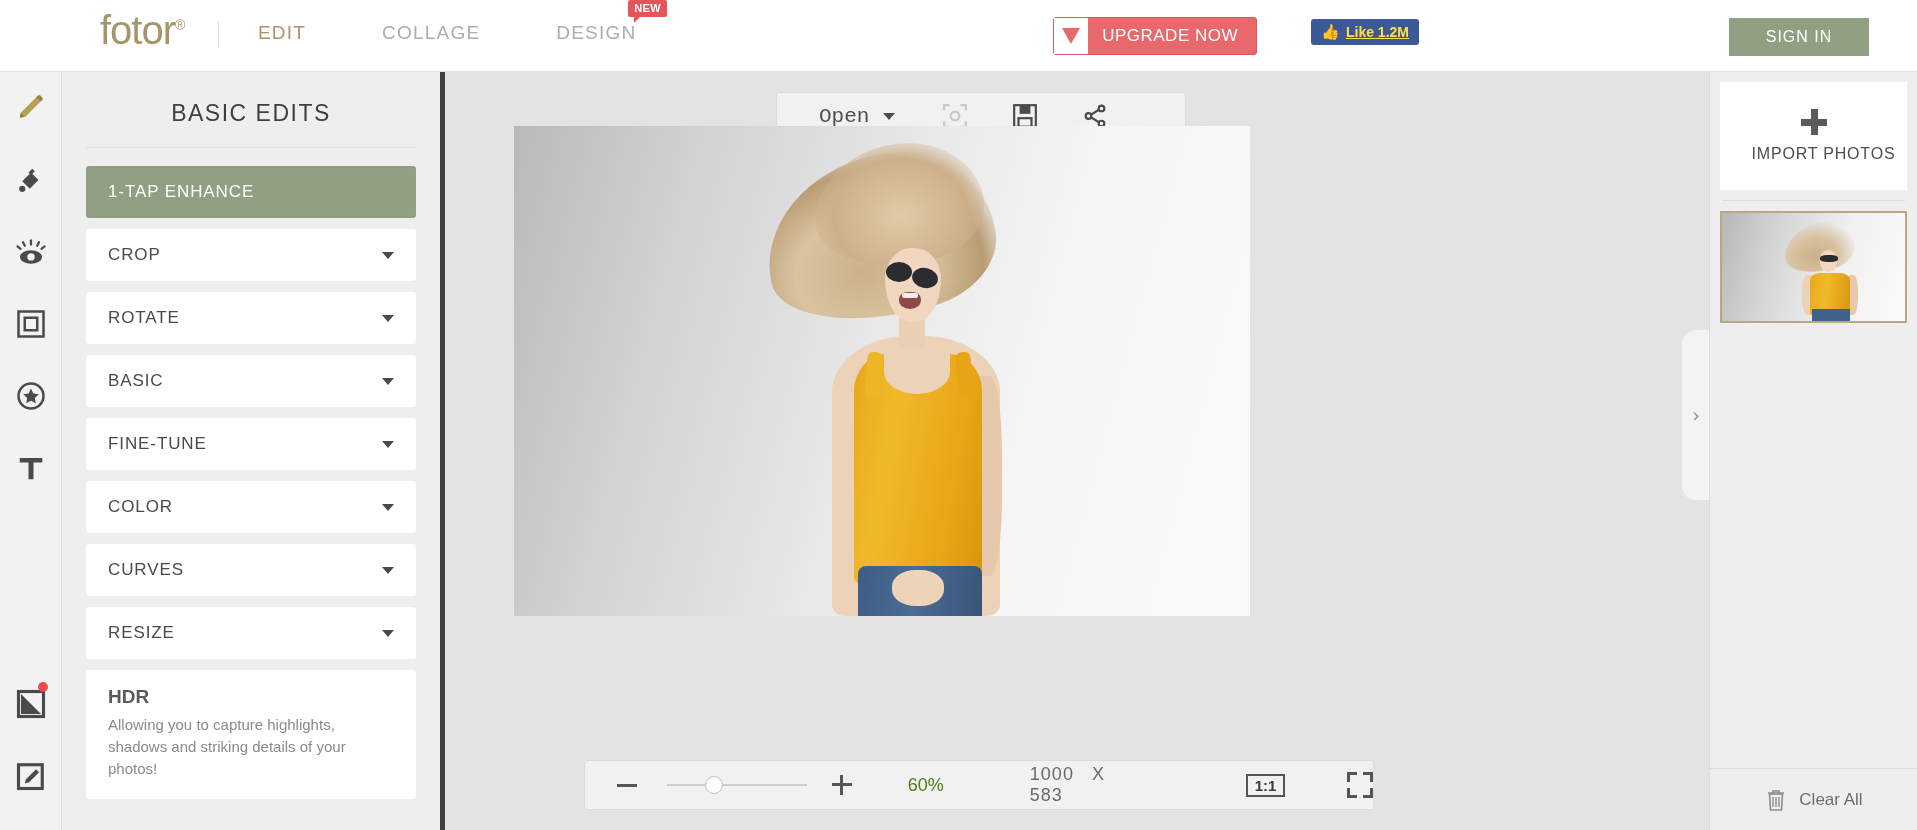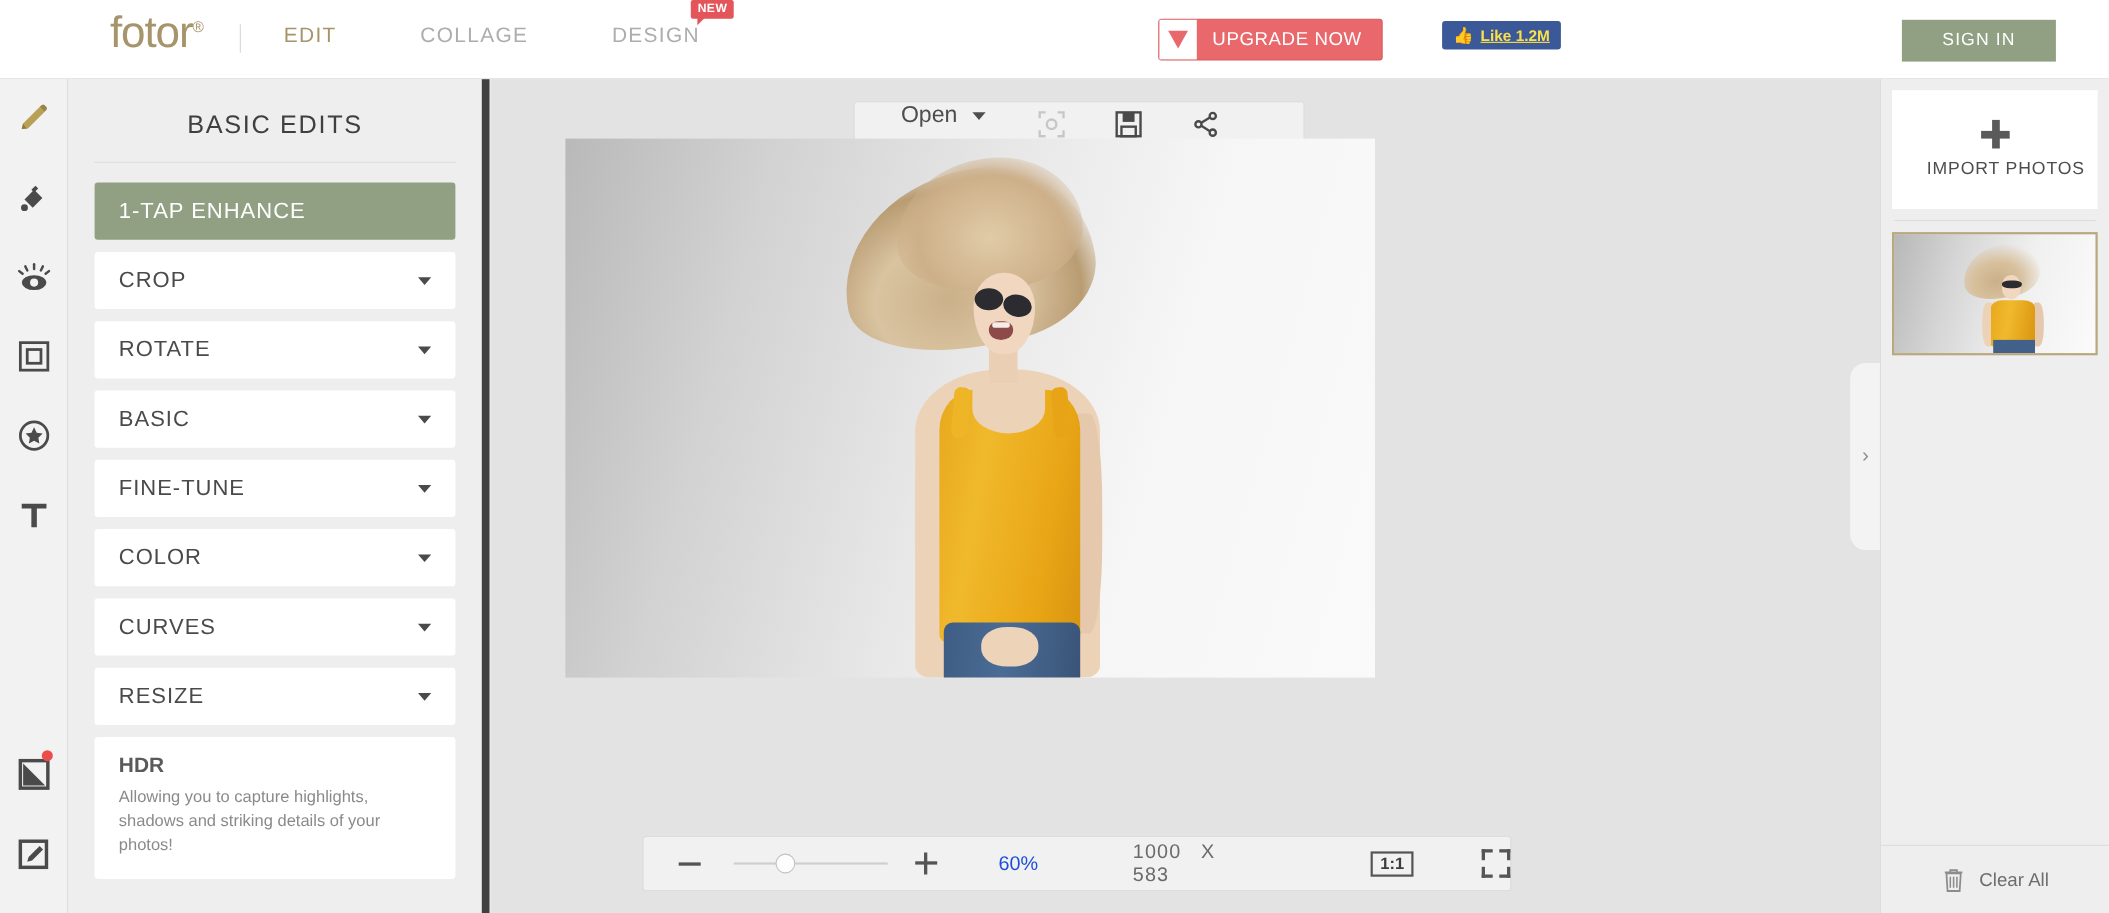--- a/index.html
+++ b/index.html
@@ -88,38 +88,38 @@
   .rail-bottom { position: absolute; bottom: 18px; left: 0; width: 62px; }
   .dot-red {
     position: absolute; top: 14px; right: 14px;
     width: 10px; height: 10px; border-radius: 50%; background: #ee4b4b;
   }
 
   
   .sidebar {
     position: absolute; left: 62px; top: 72px;
     width: 383px; height: 758px;
-    background: #eeeeee; border-right: 7px solid #404040;
+    background: #eeeeee; border-right: 5px solid #404040;
     overflow: hidden;
   }
   .panel-title {
     text-align: center; font-size: 23px; color: #3f3f3f;
     letter-spacing: 1.5px; padding: 28px 0 20px;
   }
   .panel-rule {
     height: 1px; background: #dddddd; margin: 0 24px 18px;
   }
   .accordion { padding: 0 24px; }
   .acc-row {
     background: #ffffff; height: 52px; margin-bottom: 11px;
     border-radius: 3px; display: flex; align-items: center;
     padding: 0 22px; cursor: pointer; position: relative;
   }
   .acc-row .lbl {
-    font-size: 20px; color: #4a4a4a; letter-spacing: 0.9px;
+    font-size: 17px; color: #4a4a4a; letter-spacing: 0.9px;
   }
   .acc-row.enhance {
     background: #91a083; border-radius: 3px;
   }
   .acc-row.enhance .lbl { color: #ffffff; }
   .caret {
     position: absolute; right: 22px; top: 50%; margin-top: -3px;
     width: 0; height: 0;
     border-left: 6px solid transparent; border-right: 6px solid transparent;
     border-top: 7px solid #4a4a4a;
@@ -138,21 +138,21 @@
   
   .workspace {
     position: absolute; left: 446px; top: 72px;
     width: 1263px; height: 758px;
     background: #e3e3e3;
   }
   .canvas-toolbar {
     position: absolute; left: 330px; top: 20px;
     width: 410px; height: 48px;
     background: #f1f1f1; border: 1px solid #dcdcdc; border-radius: 3px;
-    display: flex; align-items: flex-start;
+    display: flex; align-items: center; font-family: Liberation Mono, monospace;
   }
   .open-btn {
     display: flex; align-items: center; margin-left: 42px; cursor: pointer;
   }
   .open-btn .lbl { font-size: 21px; color: #4e4e4e; }
   .open-caret {
     margin-left: 14px; width: 0; height: 0;
     border-left: 6px solid transparent; border-right: 6px solid transparent;
     border-top: 7px solid #4e4e4e;
   }
@@ -270,21 +270,21 @@
     position: absolute; top: 1px; left: 38px; width: 18px; height: 18px;
     background: #fdfdfd; border: 1px solid #c3c3c3; border-radius: 50%;
     cursor: pointer;
   }
   .plus { margin-left: 28px; position: relative; width: 20px; height: 20px; }
   .plus::before, .plus::after {
     content: ""; position: absolute; background: #555;
   }
   .plus::before { left: 0; top: 8px; width: 20px; height: 3px; }
   .plus::after { left: 8px; top: 0; width: 3px; height: 20px; }
-  .zoom-pct { margin-left: 56px; font-size: 18px; color: #1d4ed8; }
+  .zoom-pct { margin-left: 56px; font-size: 18px; color: #4d7c0f; }
   .dims { margin-left: 86px; font-size: 18px; color: #6a6a6a; letter-spacing: 1px; }
   .ratio-btn {
     margin-left: 92px; border: 2px solid #555; padding: 1px 7px;
     font-size: 15px; color: #3c3c3c; font-weight: bold; cursor: pointer;
   }
   .fs-btn { margin-left: 62px; width: 26px; height: 26px; position: relative; cursor: pointer; }
   .fs-btn i {
     position: absolute; width: 10px; height: 10px; border: 3px solid #555;
   }
   .fs-btn i.tl { left: 0; top: 0; border-right: none; border-bottom: none; }

